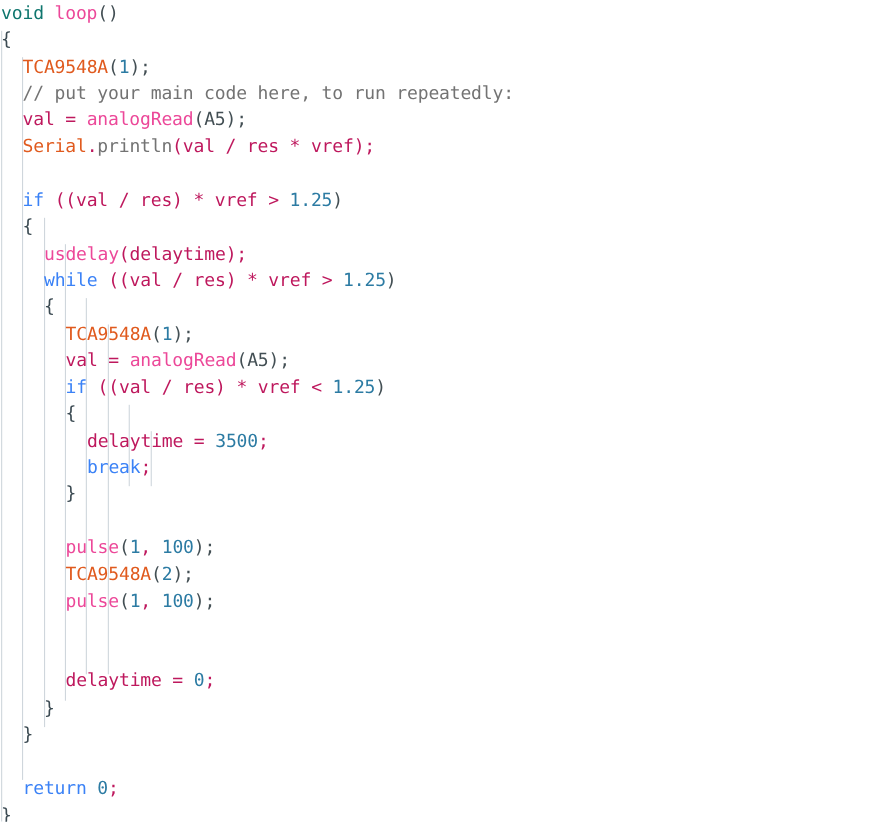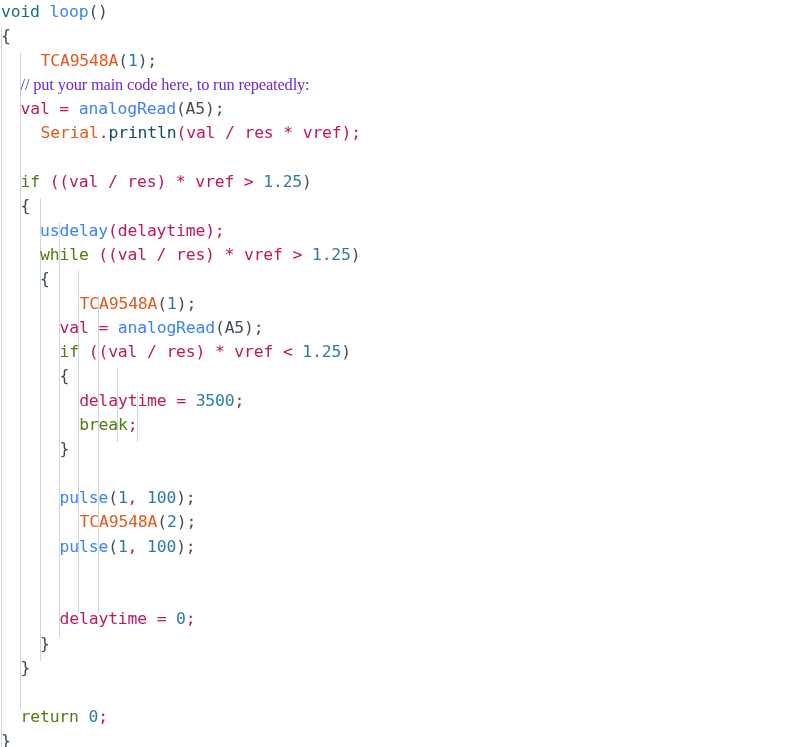--- a/index.html
+++ b/index.html
@@ -49,26 +49,26 @@
     color: #434f54;
   }
   .ln {
     height: 24.3px;
     white-space: pre;
     padding-left: 1px;
   }
 
   
   .t-type     { color: #0f766e; }           
-  .t-func     { color: #3b82f6; }           
-  .t-lib      { color: #e05a1e; padding-left: 20px; }           
-  .t-method   { color: #0c4a6e; }           
-  .t-kw       { color: #4d7c0f; }           
+  .t-func     { color: #ec4899; }           
+  .t-lib      { color: #e05a1e; }           
+  .t-method   { color: #737373; }           
+  .t-kw       { color: #3b82f6; }           
   .t-num      { color: #2c7ba3; }           
-  .t-comment  { color: #6d28d9; font-family: Liberation Serif, serif; }           
+  .t-comment  { color: #737373; }           
   .t-plain    { color: #be185d; }           
   .t-brace    { color: #3b4a52; }           
   .t-paren    { color: #434f54; }
 </style>
 </head>
 <body>
 
 <div id="editor">
 
   <div class="guide-layer">

